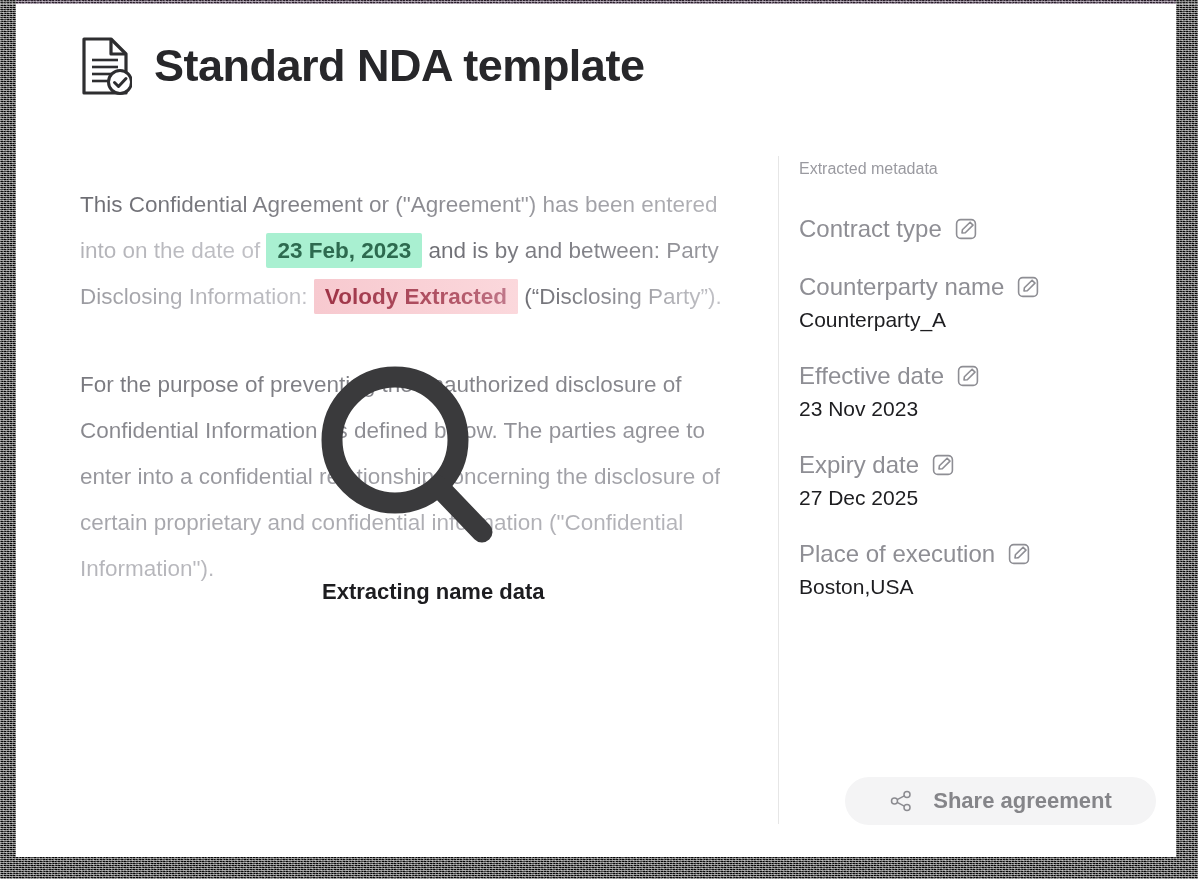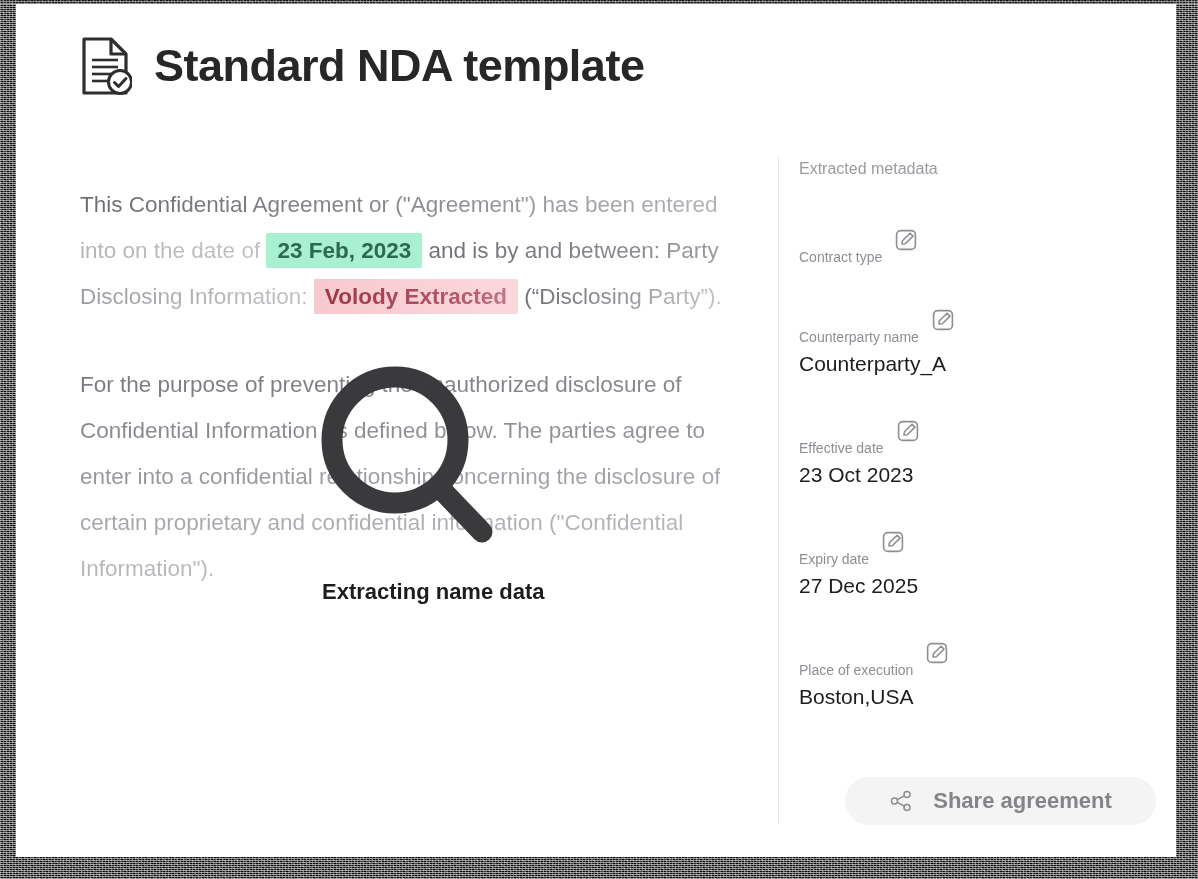--- a/index.html
+++ b/index.html
@@ -12,21 +12,21 @@
     height: 879px;
     font-family: "Liberation Sans", sans-serif;
     overflow: hidden;
   }
 
   
   #frame {
     position: relative;
     width: 1198px;
     height: 879px;
-    background: #404040;
+    background: #f0abfc;
     overflow: hidden;
   }
   .noise {
     position: absolute;
     background-color: #111111;
     background-image:
       repeating-linear-gradient(0deg,   rgba(255,255,255,.55) 0 1px, transparent 1px 2px),
       repeating-linear-gradient(90deg,  rgba(255,255,255,.30) 0 1px, transparent 1px 3px),
       repeating-linear-gradient(38deg,  rgba(255,255,255,.22) 0 1px, transparent 1px 4px),
       repeating-linear-gradient(128deg, rgba(0,0,0,.85) 0 1px, transparent 1px 2px);
@@ -155,23 +155,22 @@
     margin-bottom: 37px;
   }
   .meta-field { margin-bottom: 30px; }
   .meta-label-row {
     display: flex;
     align-items: center;
     gap: 13px;
     margin-bottom: 7px;
   }
   .meta-label {
-    font-size: 14px;
+    font-size: 24px;
     color: #8e8e94;
-    margin-top: 34px;
   }
   .edit-icon { width: 22px; height: 22px; flex: none; display: block; }
   .meta-value {
     font-size: 21px;
     color: #1d1d20;
   }
 
   #share-button {
     position: absolute;
     left: 829px;
@@ -268,21 +267,21 @@
       </div>
 
       <div class="meta-field">
         <div class="meta-label-row">
           <span class="meta-label">Effective date</span>
           <svg class="edit-icon" viewBox="0 0 22 22" fill="none">
             <rect x="1.6" y="1.6" width="18.8" height="18.8" rx="4.2" stroke="#8e8e94" stroke-width="1.6"></rect>
             <path d="M7 15 L7.4 11.8 L15.1 4.2 L18 7.1 L10.3 14.7 Z" stroke="#8e8e94" stroke-width="1.6" stroke-linejoin="round" fill="none"></path>
           </svg>
         </div>
-        <div class="meta-value">23 Oct 2023</div>
+        <div class="meta-value">23 Nov 2023</div>
       </div>
 
       <div class="meta-field">
         <div class="meta-label-row">
           <span class="meta-label">Expiry date</span>
           <svg class="edit-icon" viewBox="0 0 22 22" fill="none">
             <rect x="1.6" y="1.6" width="18.8" height="18.8" rx="4.2" stroke="#8e8e94" stroke-width="1.6"></rect>
             <path d="M7 15 L7.4 11.8 L15.1 4.2 L18 7.1 L10.3 14.7 Z" stroke="#8e8e94" stroke-width="1.6" stroke-linejoin="round" fill="none"></path>
           </svg>
         </div>

